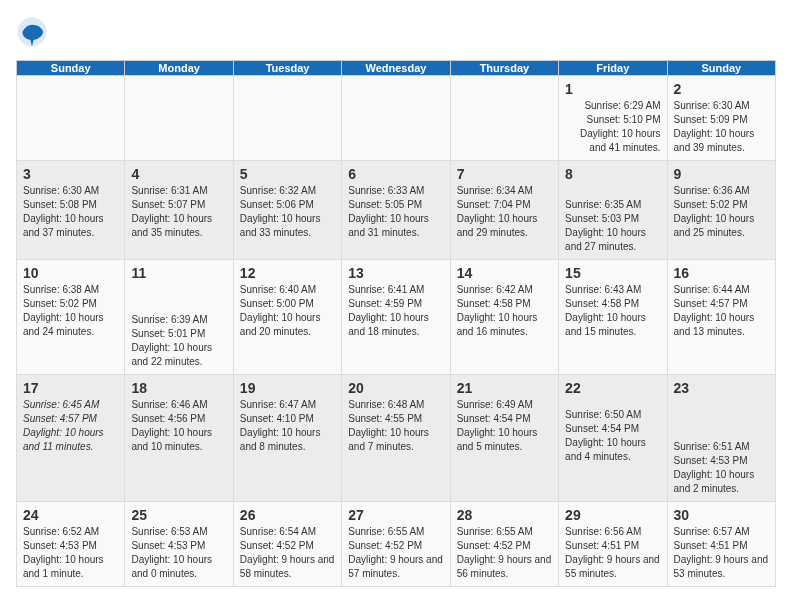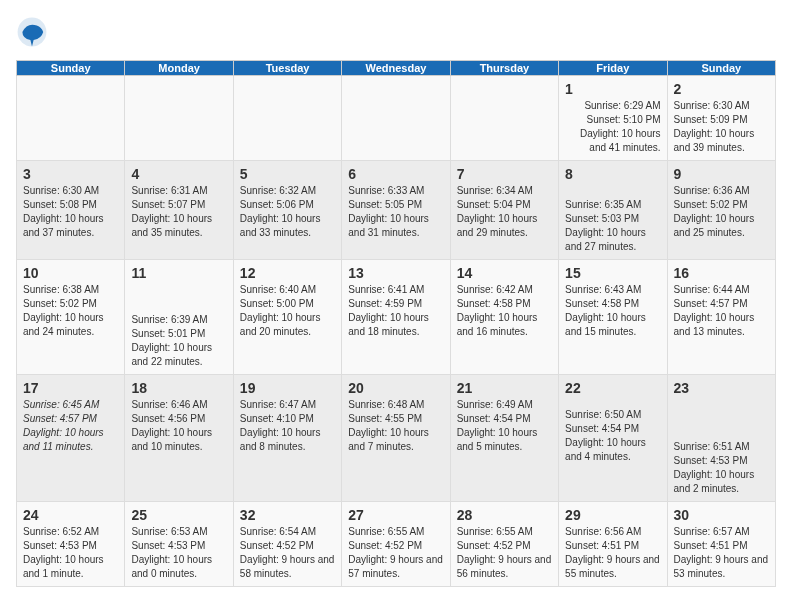--- a/index.html
+++ b/index.html
@@ -169,21 +169,21 @@
         </td>
         <td>
           <span class="day-number">6</span>
           <div class="day-info" style="white-space: pre-line;">Sunrise: 6:33 AM
 Sunset: 5:05 PM
 Daylight: 10 hours and 31 minutes.</div>
         </td>
         <td>
           <span class="day-number">7</span>
           <div class="day-info" style="white-space: pre-line;">Sunrise: 6:34 AM
-Sunset: 5:04 PM
+Sunset: 7:04 PM
 Daylight: 10 hours and 29 minutes.</div>
         </td>
         <td>
           <span class="day-number">8</span>
           <div class="day-info" style="white-space: pre-line; margin-top: 16px;">Sunrise: 6:35 AM
 Sunset: 5:03 PM
 Daylight: 10 hours and 27 minutes.</div>
         </td>
         <td>
           <span class="day-number">9</span>
@@ -287,21 +287,21 @@
 Sunset: 4:53 PM
 Daylight: 10 hours and 1 minute.</div>
         </td>
         <td>
           <span class="day-number">25</span>
           <div class="day-info" style="white-space: pre-line;">Sunrise: 6:53 AM
 Sunset: 4:53 PM
 Daylight: 10 hours and 0 minutes.</div>
         </td>
         <td>
-          <span class="day-number">32</span>
+          <span class="day-number">26</span>
           <div class="day-info" style="white-space: pre-line;">Sunrise: 6:54 AM
 Sunset: 4:52 PM
 Daylight: 9 hours and 58 minutes.</div>
         </td>
         <td>
           <span class="day-number">27</span>
           <div class="day-info" style="white-space: pre-line;">Sunrise: 6:55 AM
 Sunset: 4:52 PM
 Daylight: 9 hours and 57 minutes.</div>
         </td>

